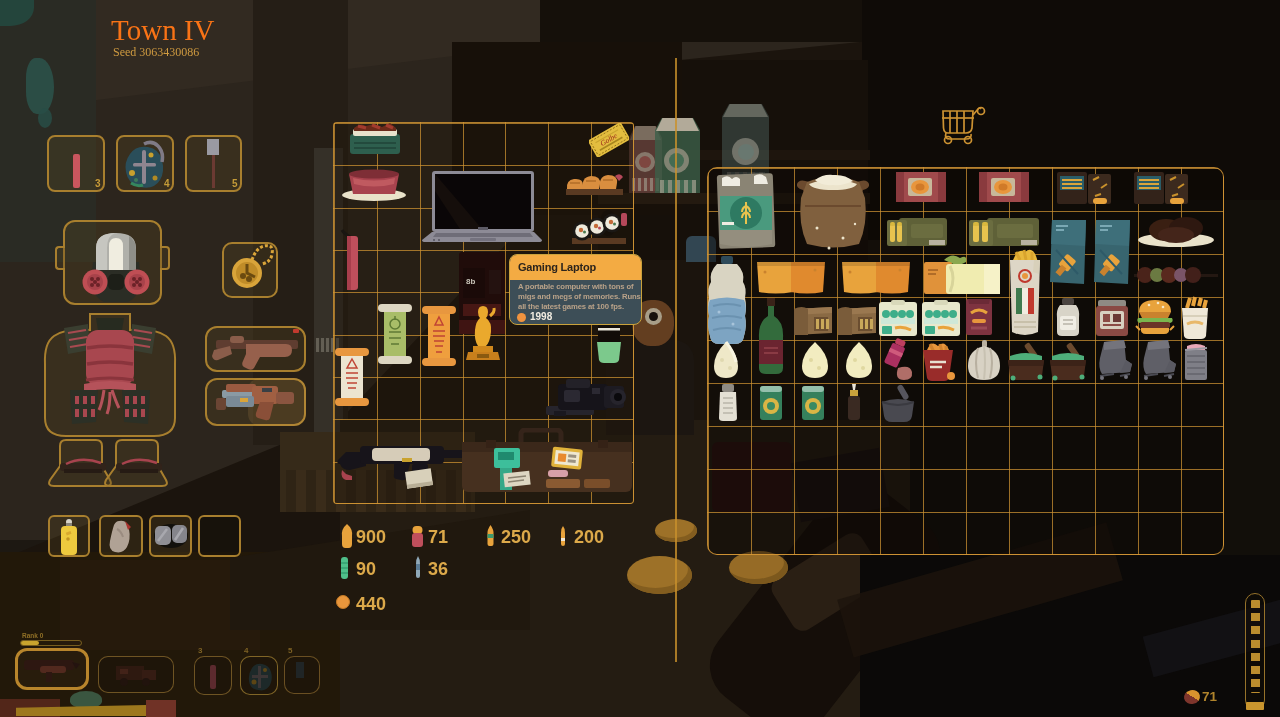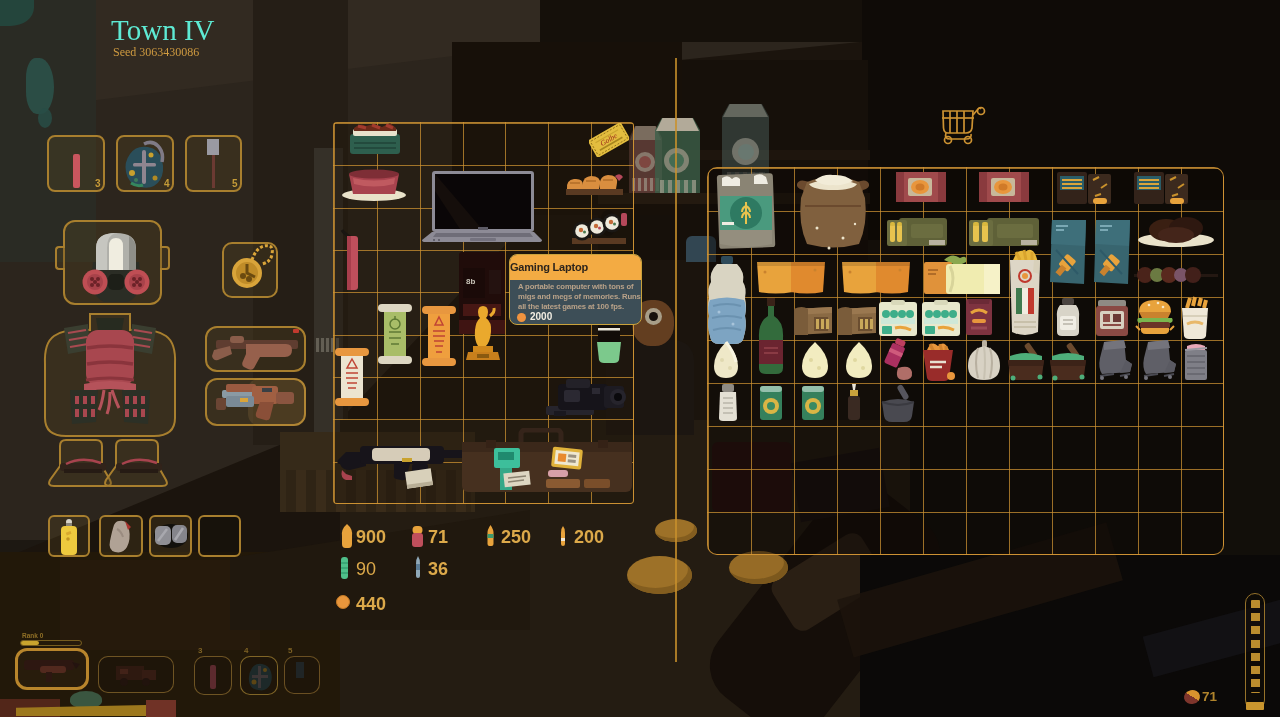--- a/index.html
+++ b/index.html
@@ -119,21 +119,21 @@
 <div class="a" style="left:627px;top:556px;width:65px;height:38px;background:#9d7128;border-radius:50%;box-shadow:inset -4px -6px 0 #835d1f;"></div>
 
 <div class="a" style="left:729px;top:551px;width:59px;height:33px;background:#966b26;border-radius:50%;box-shadow:inset -4px -5px 0 #7c581d;"></div>
 
 <div class="a" style="left:860px;top:555px;width:420px;height:162px;background:#0b0908;"></div>
 
 <div class="a" style="left:1145px;top:612px;width:185px;height:42px;background:#191920;transform:rotate(-15deg);opacity:.5;"></div>
 
 <div class="a" style="left:840px;top:560px;width:280px;height:60px;background:#1d140c;transform:rotate(-16deg);opacity:.8;"></div>
 
-<div class="a" style="left:111px;top:14px;font-family:'Liberation Serif',serif;font-size:29px;color:#5eead4;">Town IV</div>
+<div class="a" style="left:111px;top:14px;font-family:'Liberation Serif',serif;font-size:29px;color:#f97316;">Town IV</div>
 
 <div class="a" style="left:113px;top:45px;font-family:'Liberation Serif',serif;font-size:12px;color:#cf9a40;">Seed 3063430086</div>
 
 <div class="a" style="left:675px;top:58px;width:1.5px;height:604px;background:rgba(201,145,44,0.8);"></div>
 
 <div class="slot" style="left:47px;top:135px;width:58px;height:57px;"></div>
 
 <div class="a" style="left:73px;top:154px;width:7px;height:34px;background:#c9565e;border-radius:2px;"></div>
 
 <div class="num" style="left:95px;top:178px;">3</div>
@@ -508,27 +508,27 @@
   </g>
   <rect x="88" y="42" width="20" height="7" rx="3" fill="#d8a0a8"></rect>
   <rect x="86" y="51" width="34" height="9" rx="2" fill="#8a5a32"></rect>
   <rect x="124" y="51" width="26" height="9" rx="2" fill="#7a4e2a"></rect>
 </svg>
 
 <div class="a" style="left:509px;top:254px;width:133px;height:71px;border:1.5px solid #c9a23c;border-radius:8px;overflow:hidden;box-sizing:border-box;background:#3d4e57;">
 
   <div class="a" style="left:0;top:0;width:133px;height:25px;background:#f3ab43;"></div>
 
-  <div class="a" style="left:0;top:6px;font-size:11px;font-weight:bold;color:#2c241c;letter-spacing:-0.2px;">Gaming Laptop</div>
+  <div class="a" style="left:8px;top:6px;font-size:11px;font-weight:bold;color:#2c241c;letter-spacing:-0.2px;">Gaming Laptop</div>
 
   <div class="a" style="left:8px;top:27px;width:124px;font-size:7.7px;line-height:9.8px;font-weight:bold;color:#b9a289;letter-spacing:-0.15px;">A portable computer with tons of migs and megs of memories. Runs all the latest games at 100 fps.</div>
 
   <div class="a" style="left:7px;top:58px;width:9px;height:9px;border-radius:50%;background:#f0933f;"></div>
 
-  <div class="a" style="left:20px;top:56px;font-size:10px;font-weight:bold;color:#f2ede2;">2000</div>
+  <div class="a" style="left:20px;top:56px;font-size:10px;font-weight:bold;color:#f2ede2;">1998</div>
 </div>
 
 <svg class="a" style="left:341px;top:524px;" width="12" height="24" viewBox="0 0 12 24">
     <path d="M6,0 Q12,5 11,12 L11,20 Q11,24 7.5,24 L4.5,24 Q1,24 1,20 L1,12 Q0,5 6,0 Z" fill="#e8a33c"></path>
   </svg>
 
 <div class="a" style="left:356px;top:527px;font-size:18px;font-weight:bold;color:#dca94a;">900</div>
 
 <svg class="a" style="left:411px;top:526px;" width="13" height="21" viewBox="0 0 13 21">
     <rect x="1.5" y="0" width="10" height="8" rx="4" fill="#e8a33c"></rect>
@@ -549,21 +549,21 @@
     <rect x="1" y="12" width="4" height="3" fill="#f0e8d8"></rect>
   </svg>
 
 <div class="a" style="left:574px;top:527px;font-size:18px;font-weight:bold;color:#dca94a;">200</div>
 
 <svg class="a" style="left:340px;top:557px;" width="9" height="22" viewBox="0 0 9 22">
     <rect x="1" y="0" width="7" height="22" rx="3" fill="#4fbf8a"></rect>
     <path d="M1,6 L8,6 M1,11 L8,11 M1,16 L8,16" stroke="#35a070" stroke-width="1.5"></path>
   </svg>
 
-<div class="a" style="left:356px;top:559px;font-size:18px;font-weight:normal;color:#dca94a;">90</div>
+<div class="a" style="left:356px;top:559px;font-size:18px;font-weight:bold;color:#dca94a;">90</div>
 
 <svg class="a" style="left:415px;top:556px;" width="6" height="22" viewBox="0 0 6 22">
     <path d="M3,0 Q5.5,4 5,8 L5,20 Q5,22 3,22 Q1,22 1,20 L1,8 Q0.5,4 3,0 Z" fill="#8fa8b8"></path>
     <rect x="1" y="8" width="4" height="6" fill="#5a7a94"></rect>
   </svg>
 
 <div class="a" style="left:428px;top:559px;font-size:18px;font-weight:bold;color:#dca94a;">36</div>
 
 <div class="a" style="left:336px;top:595px;width:14px;height:14px;border-radius:50%;background:#e8963c;border:1px solid #c47a26;box-sizing:border-box;"></div>
 

